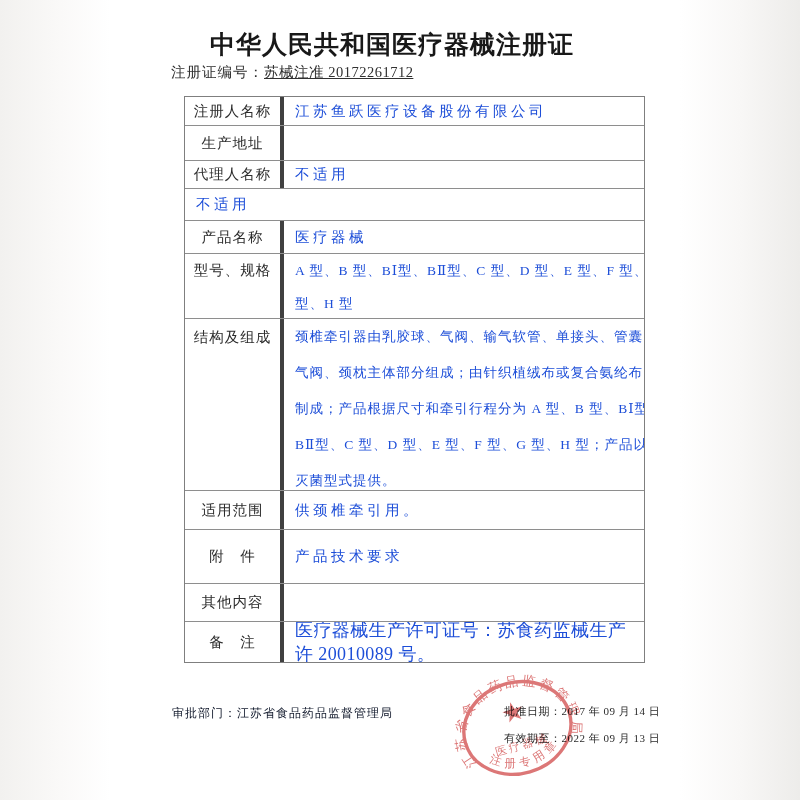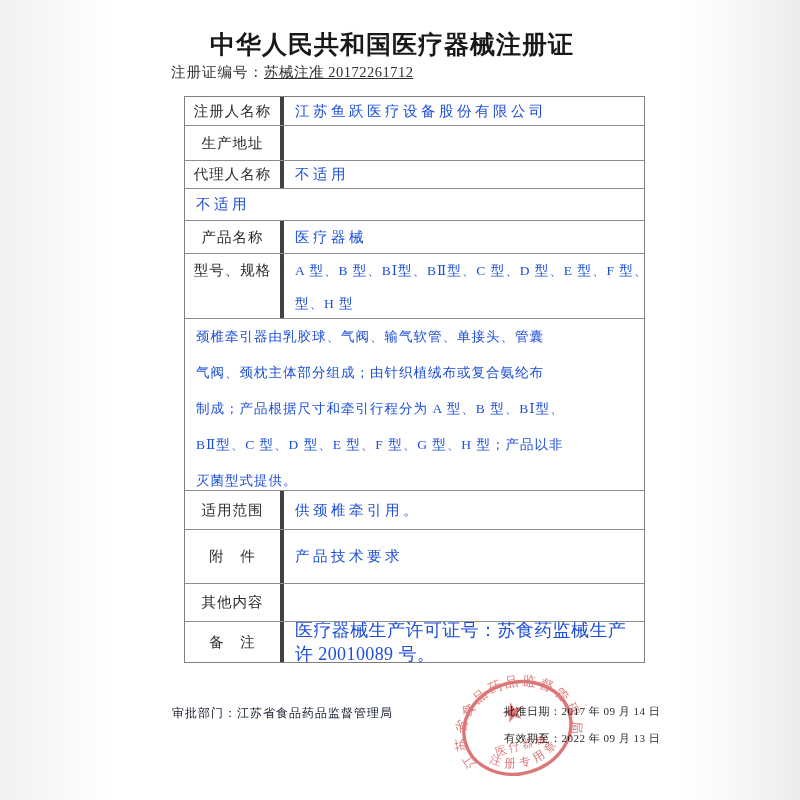--- a/index.html
+++ b/index.html
@@ -74,20 +74,21 @@
   <div class="row r5">
     <div class="cell-label">产品名称</div>
     <div class="cell-value">医疗器械</div>
   </div>
   <div class="row r6 top">
     <div class="cell-label">型号、规格</div>
     <div class="cell-value">A 型、B 型、BⅠ型、BⅡ型、C 型、D 型、E 型、F 型、G
 型、H 型</div>
   </div>
   <div class="row r7 top">
+    <div class="cell-label">结构及组成</div>
     <div class="cell-value">颈椎牵引器由乳胶球、气阀、输气软管、单接头、管囊
 气阀、颈枕主体部分组成；由针织植绒布或复合氨纶布
 制成；产品根据尺寸和牵引行程分为 A 型、B 型、BⅠ型、
 BⅡ型、C 型、D 型、E 型、F 型、G 型、H 型；产品以非
 灭菌型式提供。</div>
   </div>
   <div class="row r8">
     <div class="cell-label">适用范围</div>
     <div class="cell-value">供颈椎牵引用。</div>
   </div>

